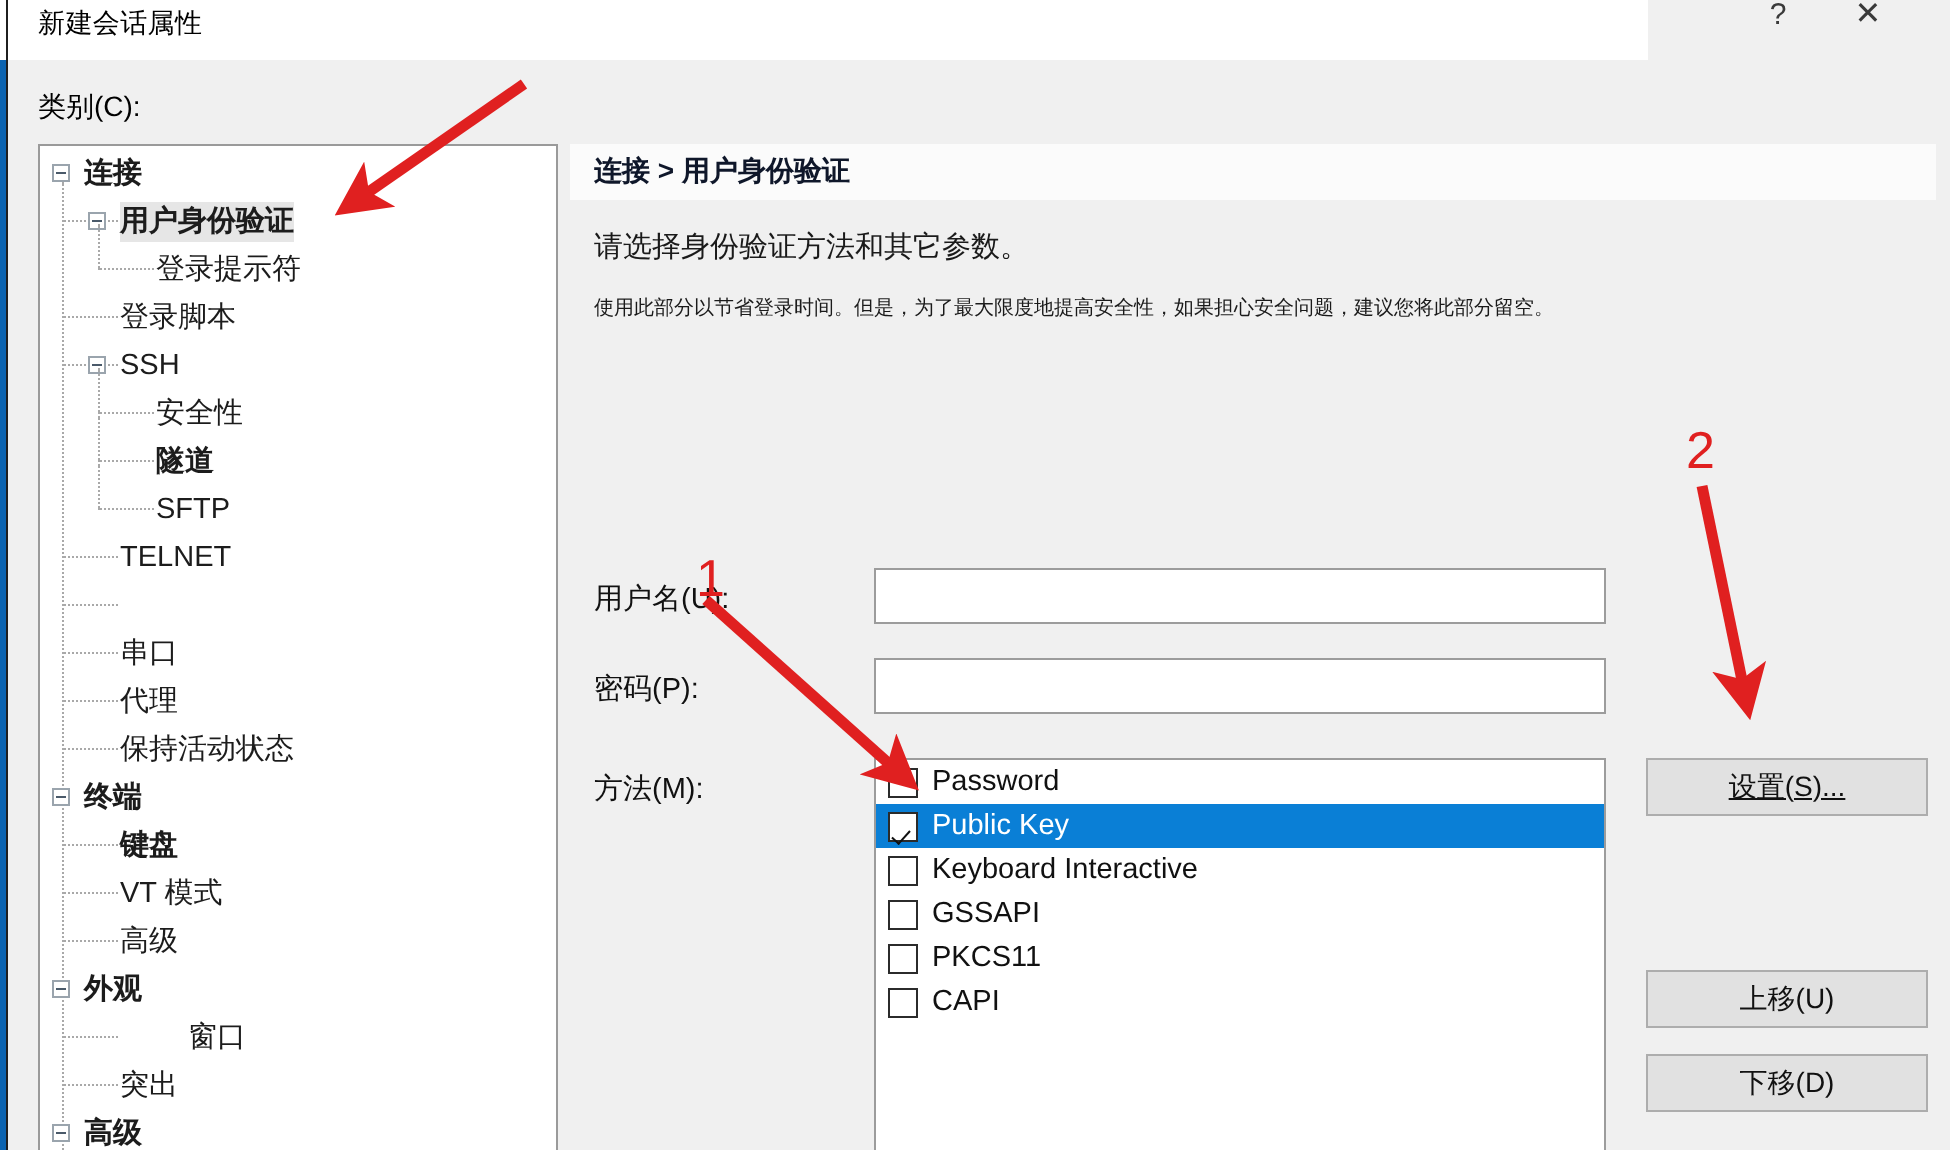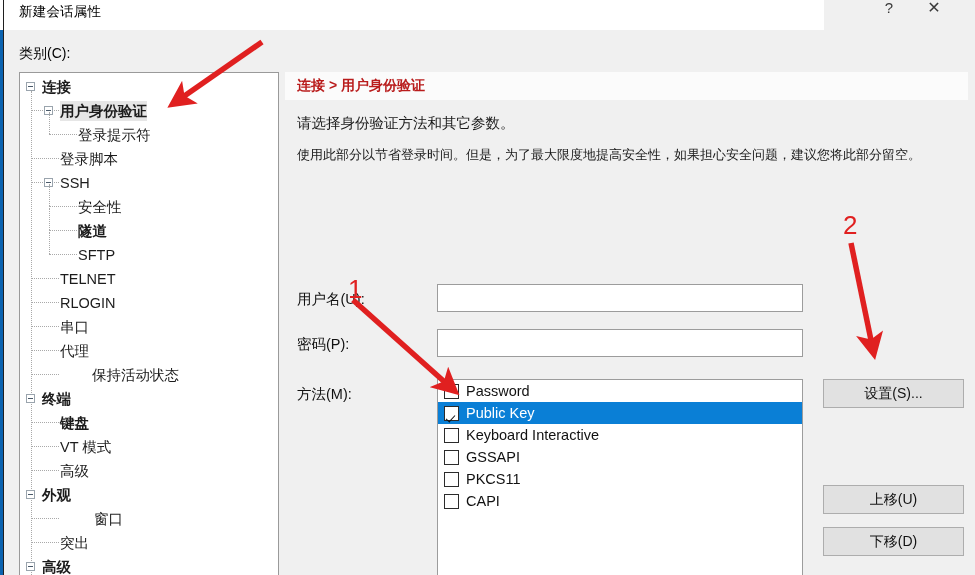--- a/index.html
+++ b/index.html
@@ -80,28 +80,28 @@
   .vline{position:absolute;width:1px;border-left:1px dotted #a9a9a9;}
   .hline{position:absolute;height:1px;border-top:1px dotted #a9a9a9;}
 
   
   .panel{position:absolute;left:281px;top:42px;width:690px;height:503px;}
   .breadcrumb{
     position:absolute;left:0px;top:0px;width:683px;height:28px;
     background:#fbfbfb;
   }
   .breadcrumb span{
-    position:absolute;left:12px;top:5px;font-size:14px;color:#b91c1c;
+    position:absolute;left:12px;top:5px;font-size:14px;color:#0f172a;
     font-weight:bold;white-space:nowrap;
   }
   .desc1{
     position:absolute;left:12px;top:42px;font-size:14.5px;color:#1a1a1a;white-space:nowrap;
   }
   .desc2{
-    position:absolute;left:12px;top:70px;width:668px;font-size:13px;color:#1a1a1a;
+    position:absolute;left:12px;top:70px;width:668px;font-size:10px;color:#1a1a1a;
     line-height:25px;
   }
 
   .f-label{
     position:absolute;font-size:14.5px;color:#111;white-space:nowrap;
   }
   .f-input{
     position:absolute;background:#ffffff;border:1px solid #9c9c9c;box-sizing:border-box;
   }
   .f-input input{
@@ -212,34 +212,31 @@
           <div class="hline" style="left:29px;top:181px;width:28px;"></div>
           <div class="vline" style="left:29px;top:159px;height:22px;"></div>
           <div class="tnode" style="position:absolute;top:170px;left:0;width:258px;">
             <div class="tlabel" style="left:58px;">SFTP</div>
           </div>
           <div class="hline" style="left:11px;top:205px;width:28px;"></div>
           <div class="tnode" style="position:absolute;top:194px;left:0;width:258px;">
             <div class="tlabel" style="left:40px;">TELNET</div>
           </div>
           <div class="hline" style="left:11px;top:229px;width:28px;"></div>
-          <div class="tnode" style="position:absolute;top:218px;left:0;width:258px;">
-            <div class="tlabel" style="left:40px;">RLOGIN</div>
-          </div>
           <div class="hline" style="left:11px;top:253px;width:28px;"></div>
           <div class="tnode" style="position:absolute;top:242px;left:0;width:258px;">
             <div class="tlabel" style="left:40px;">串口</div>
           </div>
           <div class="hline" style="left:11px;top:277px;width:28px;"></div>
           <div class="tnode" style="position:absolute;top:266px;left:0;width:258px;">
             <div class="tlabel" style="left:40px;">代理</div>
           </div>
           <div class="hline" style="left:11px;top:301px;width:28px;"></div>
           <div class="tnode" style="position:absolute;top:290px;left:0;width:258px;">
-            <div class="tlabel" style="left:40px;margin-left:32px;">保持活动状态</div>
+            <div class="tlabel" style="left:40px;">保持活动状态</div>
           </div>
           <div class="tbox" style="left:6px;top:321px;"></div>
           <div class="tnode" style="position:absolute;top:314px;left:0;width:258px;">
             <div class="tlabel bold" style="left:22px;">终端</div>
           </div>
           <div class="hline" style="left:11px;top:349px;width:28px;"></div>
           <div class="tnode" style="position:absolute;top:338px;left:0;width:258px;">
             <div class="tlabel bold" style="left:40px;text-align:right;">键盘</div>
           </div>
           <div class="hline" style="left:11px;top:373px;width:28px;"></div>
@@ -312,21 +309,21 @@
               <span class="cbx"></span>
               <span class="ltext">PKCS11</span>
             </div>
             <div class="lrow">
               <span class="cbx"></span>
               <span class="ltext">CAPI</span>
             </div>
           </div>
       </div>
 
-      <div class="btn" style="left:538px;top:307px;width:141px;height:29px;">设置(S)...</div>
+      <div class="btn" style="left:538px;top:307px;width:141px;height:29px;text-decoration:underline;">设置(S)...</div>
       <div class="btn" style="left:538px;top:413px;width:141px;height:29px;">上移(U)</div>
       <div class="btn" style="left:538px;top:455px;width:141px;height:29px;">下移(D)</div>
 
     </div>
   </div>
 
   <svg class="anno" viewBox="0 0 975 575">
     <defs>
       <marker id="ah" markerWidth="5" markerHeight="5" refX="2.2" refY="2.5" orient="auto" markerUnits="strokeWidth">
         <path d="M0,0 L5,2.5 L0,5 L1.2,2.5 z" fill="#e02020"></path>

